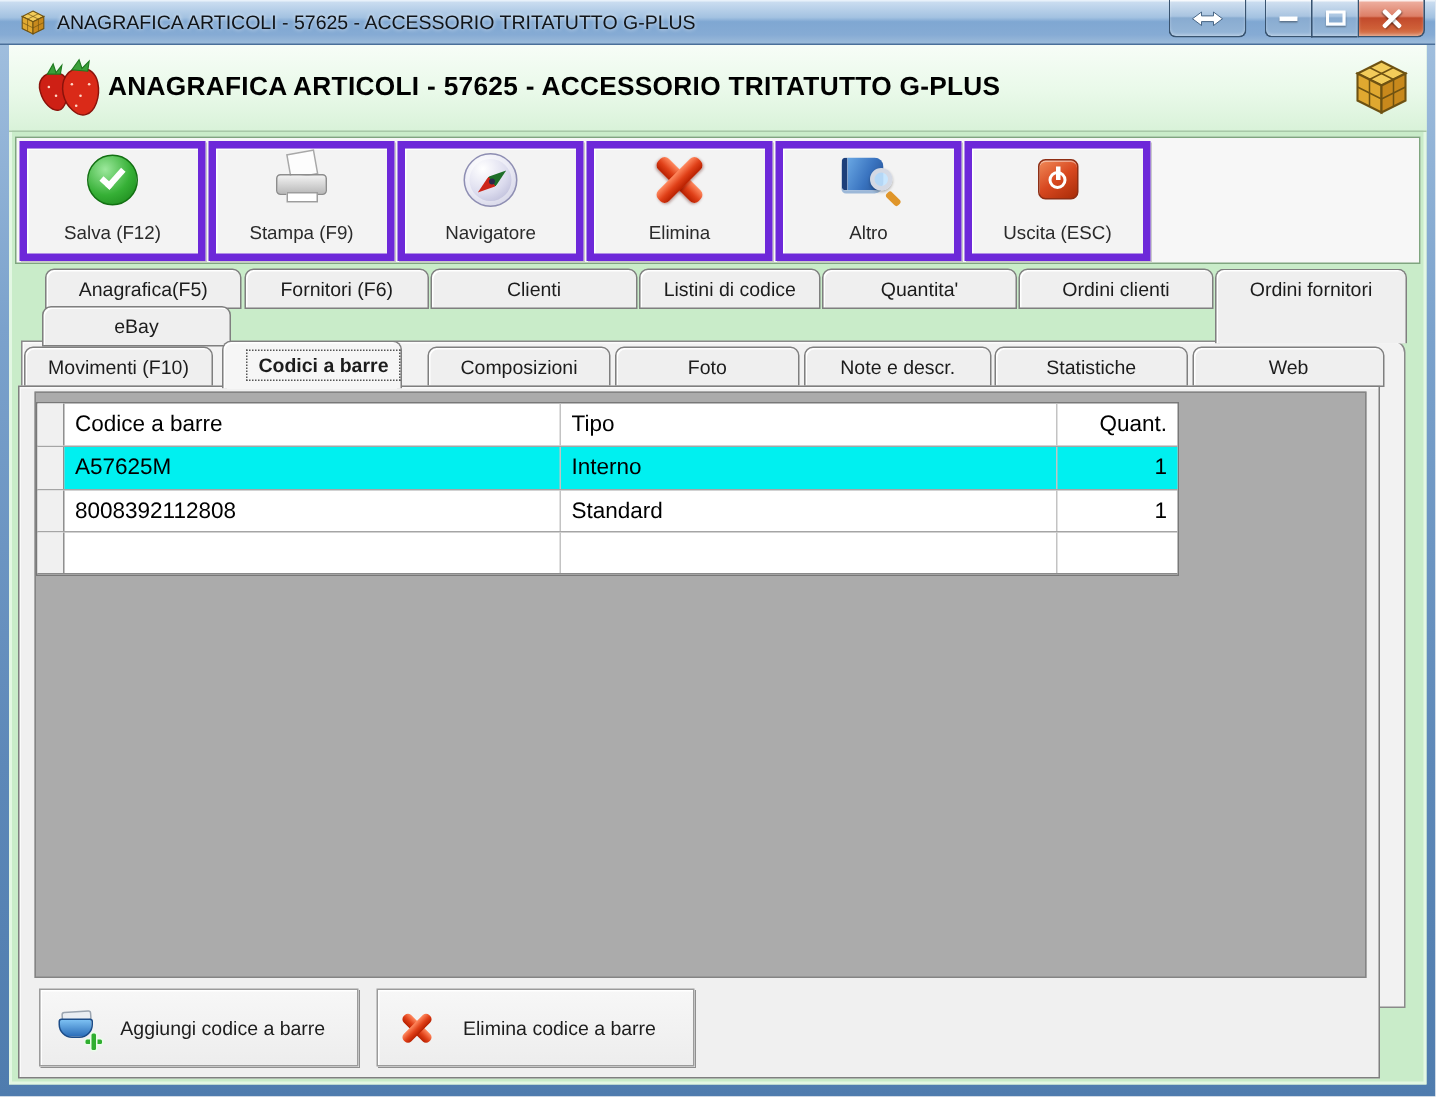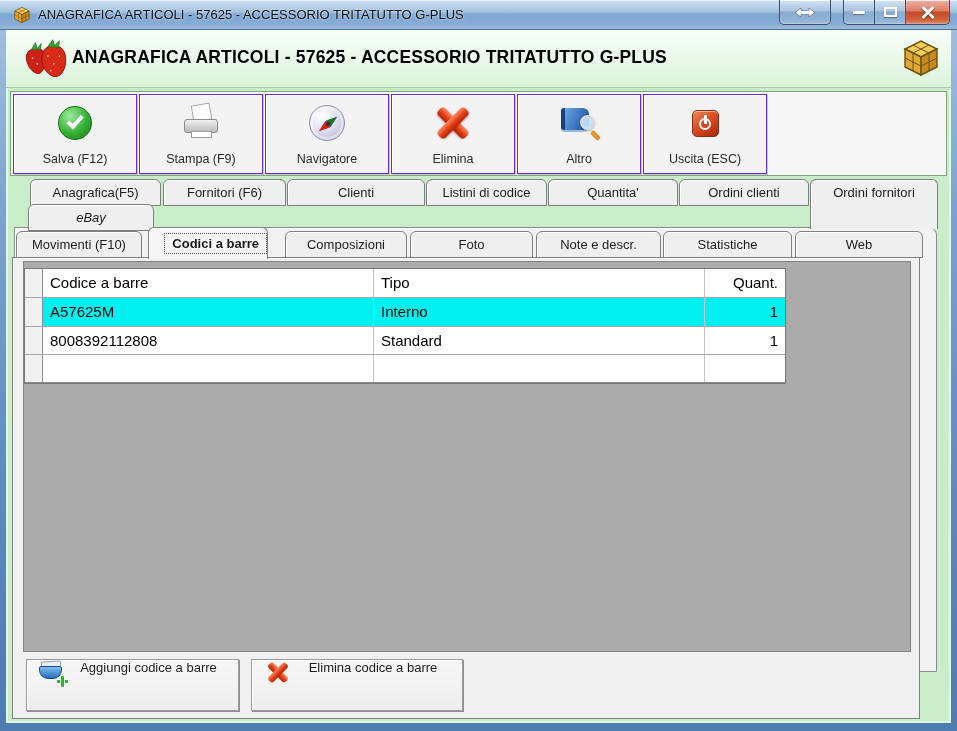--- a/index.html
+++ b/index.html
@@ -44,21 +44,21 @@
     border-bottom:1px solid #a8c8a8; }
   .strawberry { position:absolute; left:16px; top:6px; width:48px; height:46px; }
   .app-title { position:absolute; left:66px; top:17px; font-size:17.5px; font-weight:bold;
     color:#000; letter-spacing:.2px; white-space:nowrap; }
   .hdr-cube { position:absolute; right:10px; top:6px; width:40px; height:44px; }
 
   
   .toolbar { position:absolute; left:4px; top:61px; width:937px; height:85px;
     background:#f7f7f7; border:1px solid #7fa57f; display:flex; padding:2px 0 0 2px; }
   .tool-btn { width:124px; height:80px; margin-right:2px; background:#f3f3f3;
-    border:1px solid #6d28d9; box-shadow:inset 1px 1px 0 #ffffff, 1px 1px 0 #c9c9c9;
+    border:5px solid #6d28d9; box-shadow:inset 1px 1px 0 #ffffff, 1px 1px 0 #c9c9c9;
     display:flex; flex-direction:column; align-items:center; justify-content:flex-end;
     padding-bottom:7px; cursor:pointer; }
   .tool-btn .ticon { height:42px; display:flex; align-items:center; justify-content:center; margin-bottom:8px; }
   .tool-btn .tlabel { font-size:12.5px; color:#2a2a2a; }
 
   
   .ic-save { width:34px; height:34px; border-radius:50%;
     background:radial-gradient(circle at 35% 28%, #9ce89c, #36b036 55%, #178017 100%);
     border:1px solid #127012; position:relative; }
   .ic-save span { position:absolute; left:8px; top:9px; width:16px; height:9px;
@@ -97,21 +97,21 @@
   .ic-power .ring { position:absolute; left:6.5px; top:7px; width:12px; height:12px; border-radius:50%;
     border:2.5px solid #fff; }
   .ic-power .stem { position:absolute; left:11.8px; top:4px; width:2.6px; height:9px; background:#fff; }
 
   
   .tab { position:absolute; height:27px; background:#efefef; border:1px solid #7f7f7f;
     border-radius:6px 6px 0 0; display:flex; align-items:center; justify-content:center;
     font-size:13px; color:#1c1c1c; cursor:pointer; white-space:nowrap; z-index:2;
     box-shadow:inset 1px 1px 0 #ffffff; }
   .tab.tall { height:50px; align-items:flex-start; padding-top:5px; border-bottom:none; z-index:2; }
-  .row1 { top:149px; } .row2 { top:174px;font-style:italic; } .row3 { top:201px; }
+  .row1 { top:149px; } .row2 { top:174px; } .row3 { top:201px; }
   .tab.active { top:197px; height:32px; background:#f6f6f6; border-bottom:none; z-index:5;
     font-weight:bold; }
   .tab.active .focusbox { border:1px dotted #555; padding:2px 7px; }
 
   .pageA { position:absolute; left:8px; top:197px; width:923px; height:445px;
     background:#f2f2f2; border:1px solid #8a8a8a; border-radius:0 8px 0 0; z-index:1;
     box-shadow:inset 1px 1px 0 #fcfcfc; }
 
   .main-page { position:absolute; left:6px; top:227px; width:908px; height:462px;
     background:#f0f0f0; border:1px solid #7f7f7f; z-index:4;
@@ -132,21 +132,21 @@
   .g-c { padding:0 7px; line-height:27px; overflow:hidden; white-space:nowrap; border-right:1px solid #c3c3c3; }
   .g-c1 { width:331px; flex:none; }
   .g-c2 { width:331px; flex:none; }
   .g-c3 { width:80px; flex:none; text-align:right; border-right:none; }
   .g-head { font-size:15px; }
   .g-head .g-c { line-height:28px; }
 
   
   .foot-btn { position:absolute; top:401px; height:52px; background:linear-gradient(180deg,#f7f7f7,#ededed);
     border:1px solid #9b9b9b; box-shadow:inset 1px 1px 0 #ffffff, 1px 1px 0 #8f8f8f;
-    display:flex; align-items:flex-start; cursor:pointer; font-size:13px; color:#1d1d1d; }
+    display:flex; align-items:center; cursor:pointer; font-size:13px; color:#1d1d1d; }
   .fb-add { left:13px; width:213px; }
   .fb-del { left:238px; width:212px; }
   .fb-label { flex:1; text-align:center; padding-right:6px; }
   .ic-basket { position:relative; width:26px; height:24px; margin-left:12px; flex:none; }
   .ic-basket .lid { position:absolute; left:2px; top:1px; width:20px; height:7px; background:#e9edf2;
     border:1px solid #9aa4b0; border-radius:2px; transform:rotate(-4deg); }
   .ic-basket .bin { position:absolute; left:0; top:6px; width:23px; height:13px;
     background:linear-gradient(180deg,#7cc0f2,#2a6cb8); border:1px solid #1c4c88;
     border-radius:2px 2px 9px 9px; }
   .ic-basket .plus { position:absolute; right:-3px; bottom:-3px; width:11px; height:11px; }

